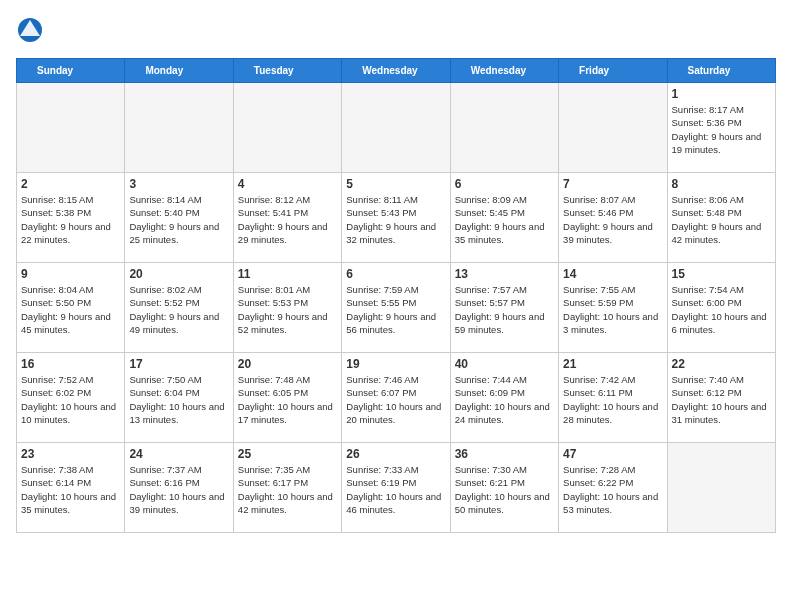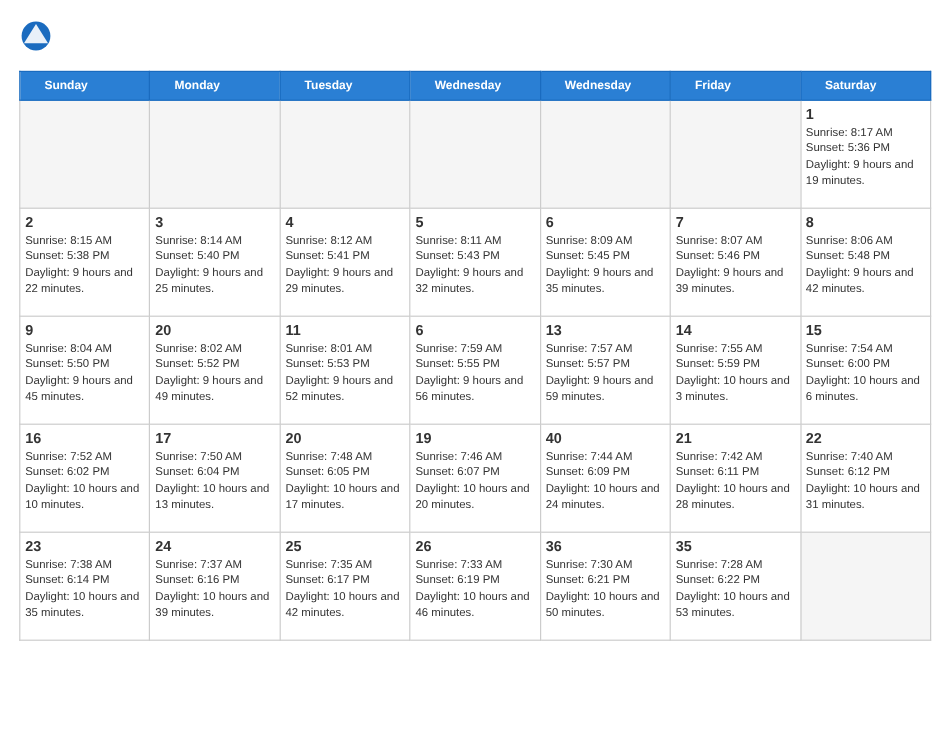--- a/index.html
+++ b/index.html
@@ -222,19 +222,19 @@
         </td>
         <td>
           <div class="day-number">26</div>
           <div class="day-info">Sunrise: 7:33 AM<br>Sunset: 6:19 PM<br>Daylight: 10 hours and 46 minutes.</div>
         </td>
         <td>
           <div class="day-number">36</div>
           <div class="day-info">Sunrise: 7:30 AM<br>Sunset: 6:21 PM<br>Daylight: 10 hours and 50 minutes.</div>
         </td>
         <td>
-          <div class="day-number">35</div>
+          <div class="day-number">47</div>
           <div class="day-info">Sunrise: 7:28 AM<br>Sunset: 6:22 PM<br>Daylight: 10 hours and 53 minutes.</div>
         </td>
         <td class="empty"></td>
       </tr>
     </tbody>
 </table>
 
 </body></html>

